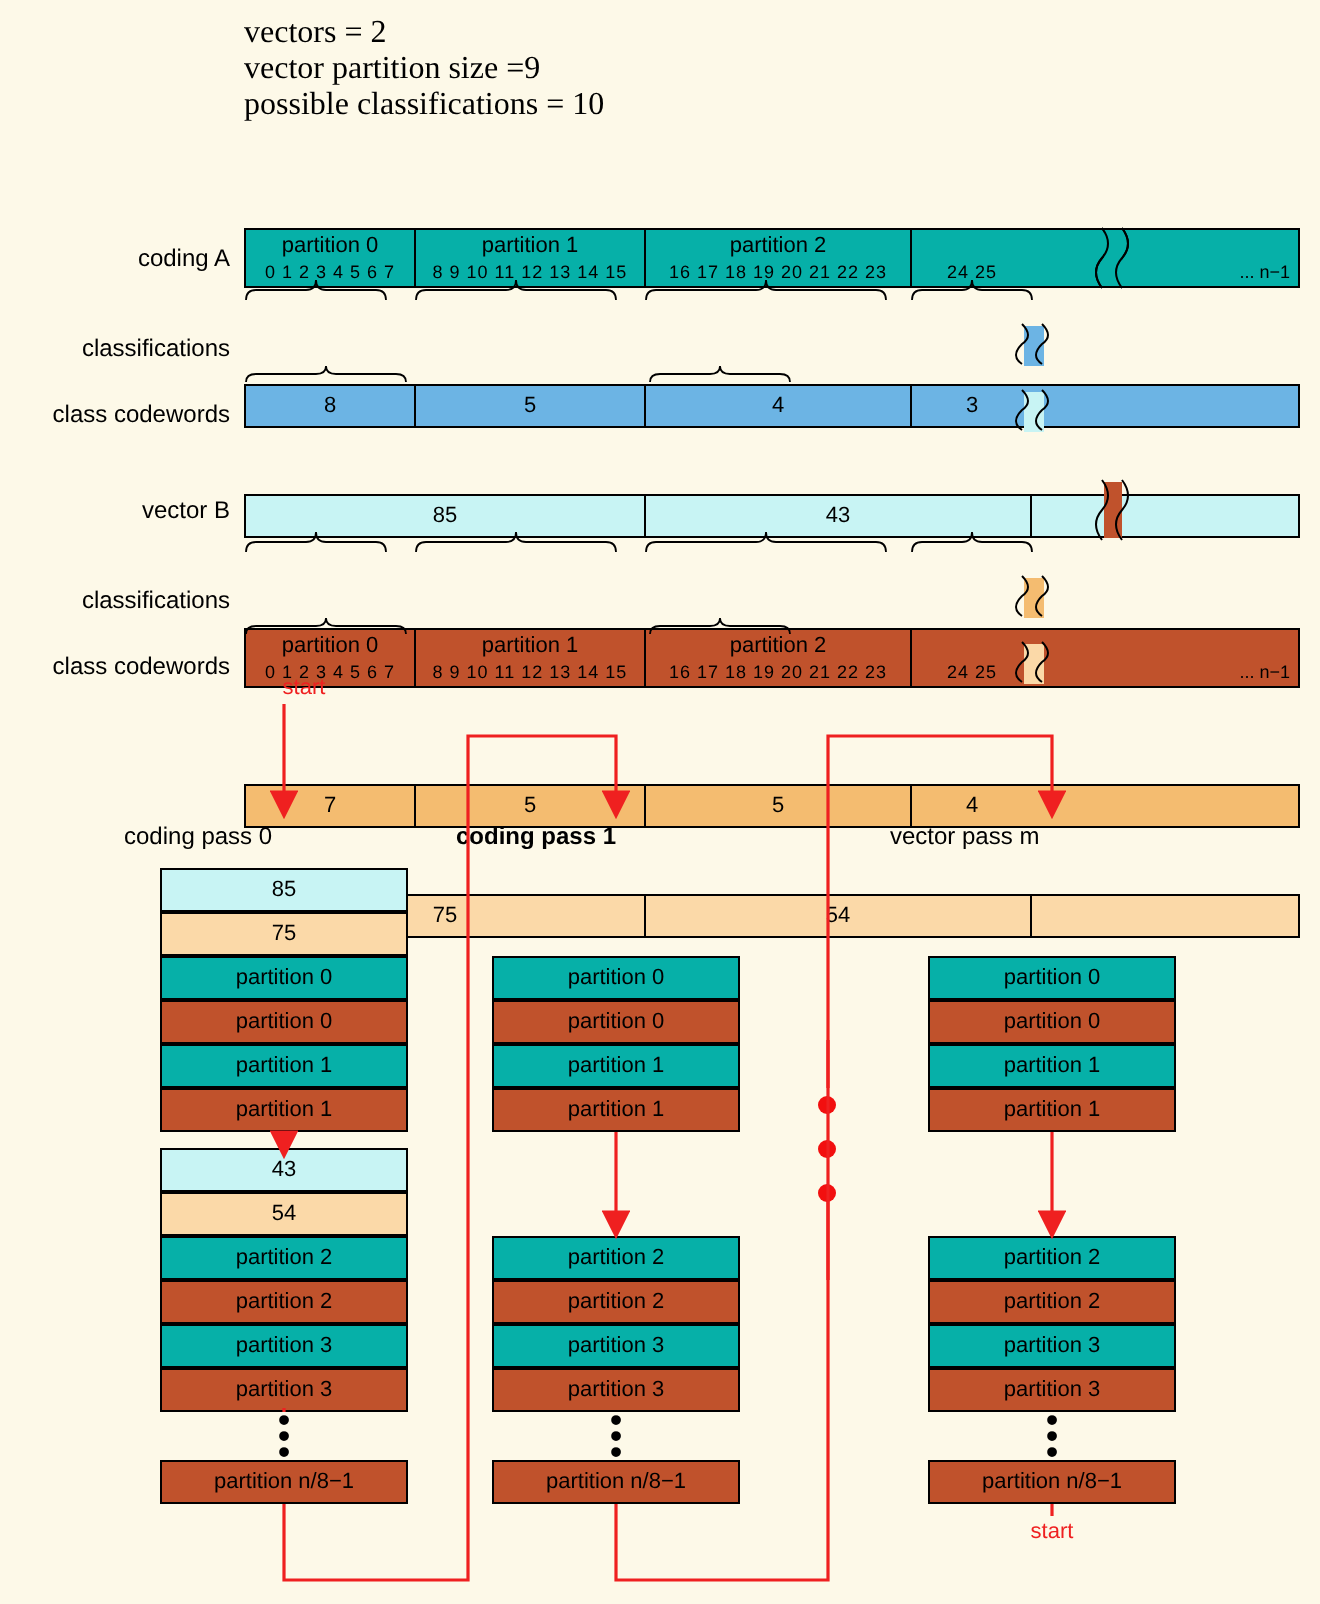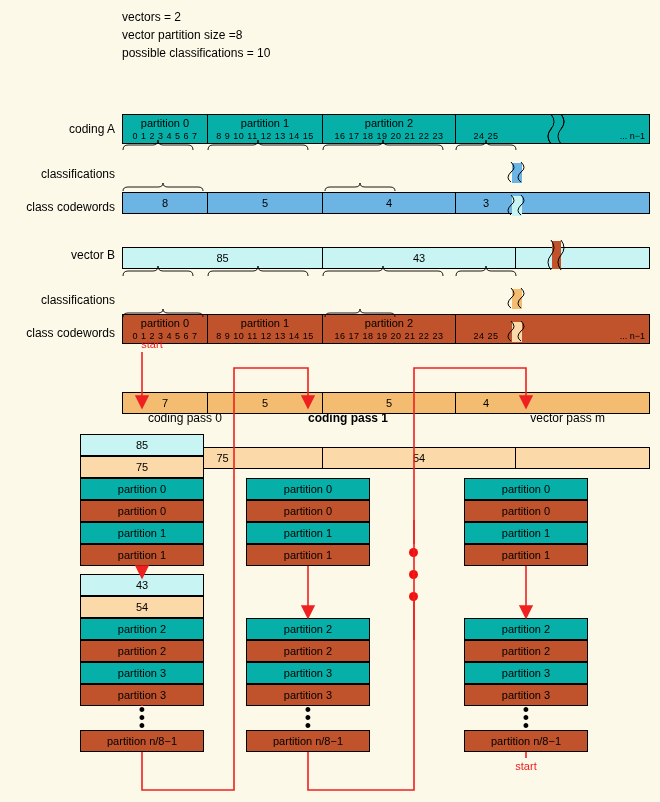--- a/index.html
+++ b/index.html
@@ -16,21 +16,22 @@
     position: relative;
     overflow: hidden;
   }
   .abs { position: absolute; }
 
   
   #params {
     left: 122px;
     top: 8px;
     line-height: 18px;
-    font-size: 12px;
+    font-size: 16px;
+    font-family: Liberation Serif, serif;
   }
 
   
   .vec-label {
     text-align: right;
     font-size: 12px;
   }
   .bar {
     box-sizing: border-box;
     border: 1px solid #000;
@@ -88,21 +89,21 @@
     text-align: center;
     font-size: 11px;
     border-right: 1px solid #000;
     box-sizing: border-box;
   }
   .cval.nb { border-right: none; }
 
   
   .pass-title {
     font-size: 12px;
-    text-align: right;
+    text-align: left;
     width: 160px;
   }
   .pbox {
     box-sizing: border-box;
     border: 1px solid #000;
     width: 124px;
     height: 22px;
     line-height: 20px;
     text-align: center;
     font-size: 11px;
@@ -133,21 +134,21 @@
     left: 0; top: 0;
     width: 660px; height: 802px;
     pointer-events: none;
   }
 </style>
 </head>
 <body>
 
 <div class="abs" id="params">
   <div>vectors = 2</div>
-  <div>vector partition size =8</div>
+  <div>vector partition size =9</div>
   <div>possible classifications = 10</div>
 </div>
 
 <div class="abs vec-label" style="left:20px; top:122px; width:95px;">coding A</div>
 
 <div class="abs bar teal" style="left:122px; top:114px; width:528px;">
   <div class="cell" style="left:0px; width:85px;">
     <div class="ptitle">partition 0</div>
     <div class="pnums">0 1 2 3 4 5 6 7</div>
   </div>

